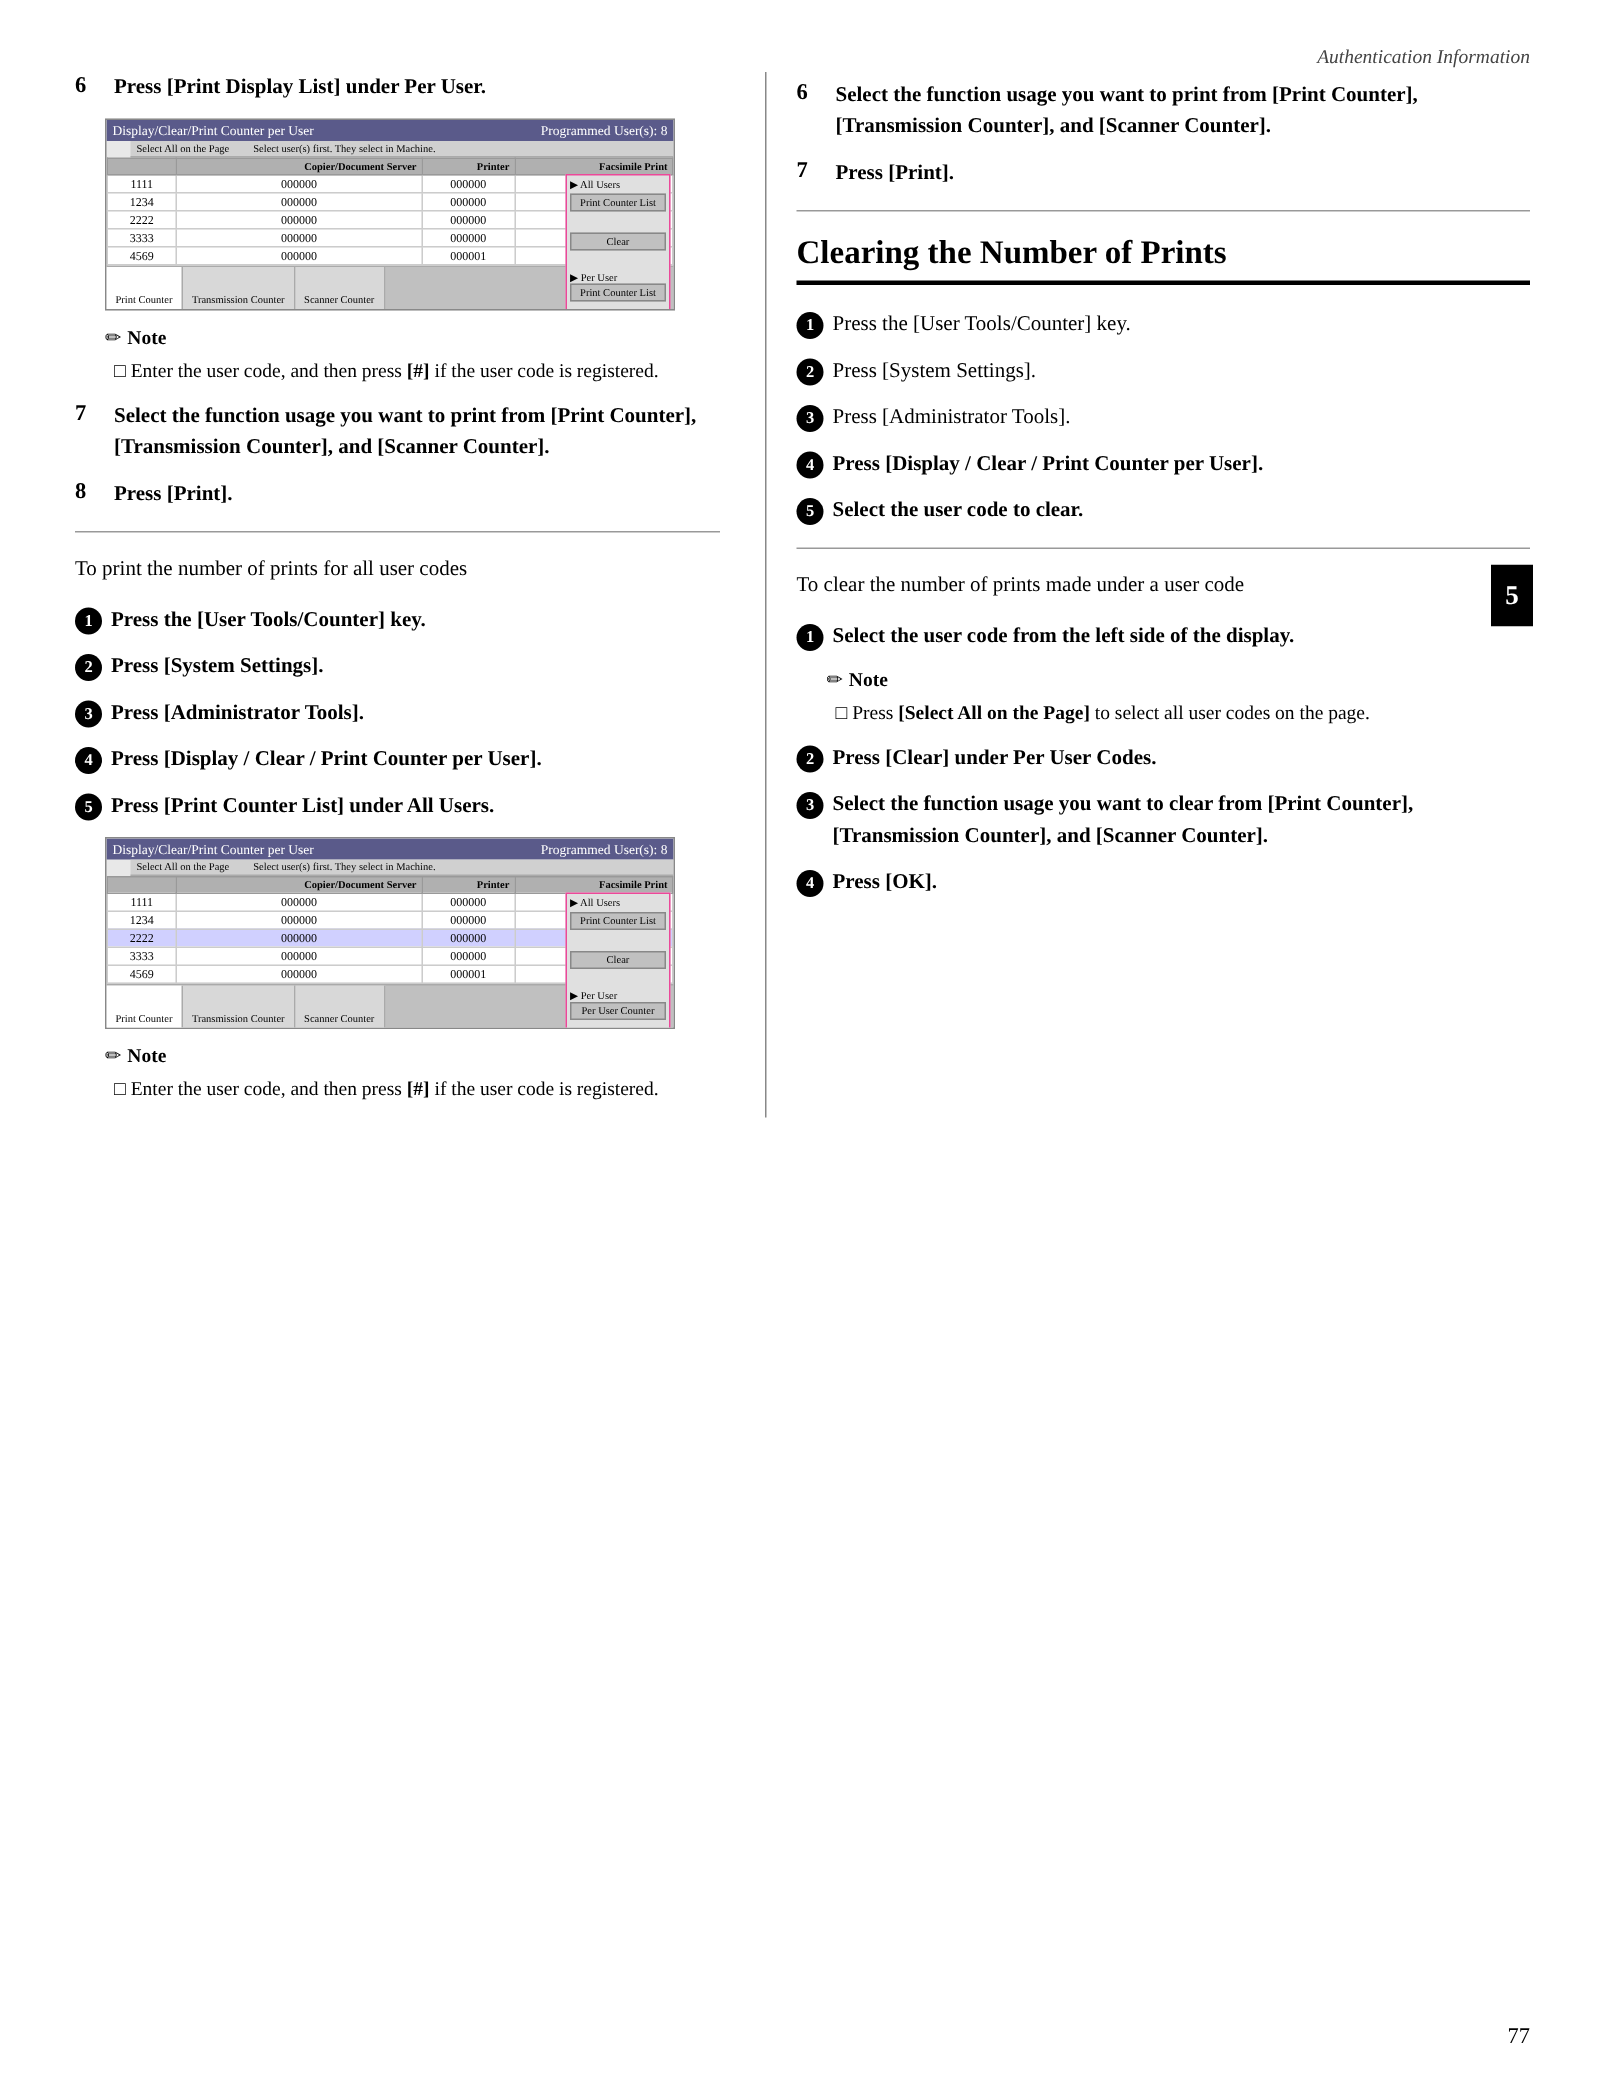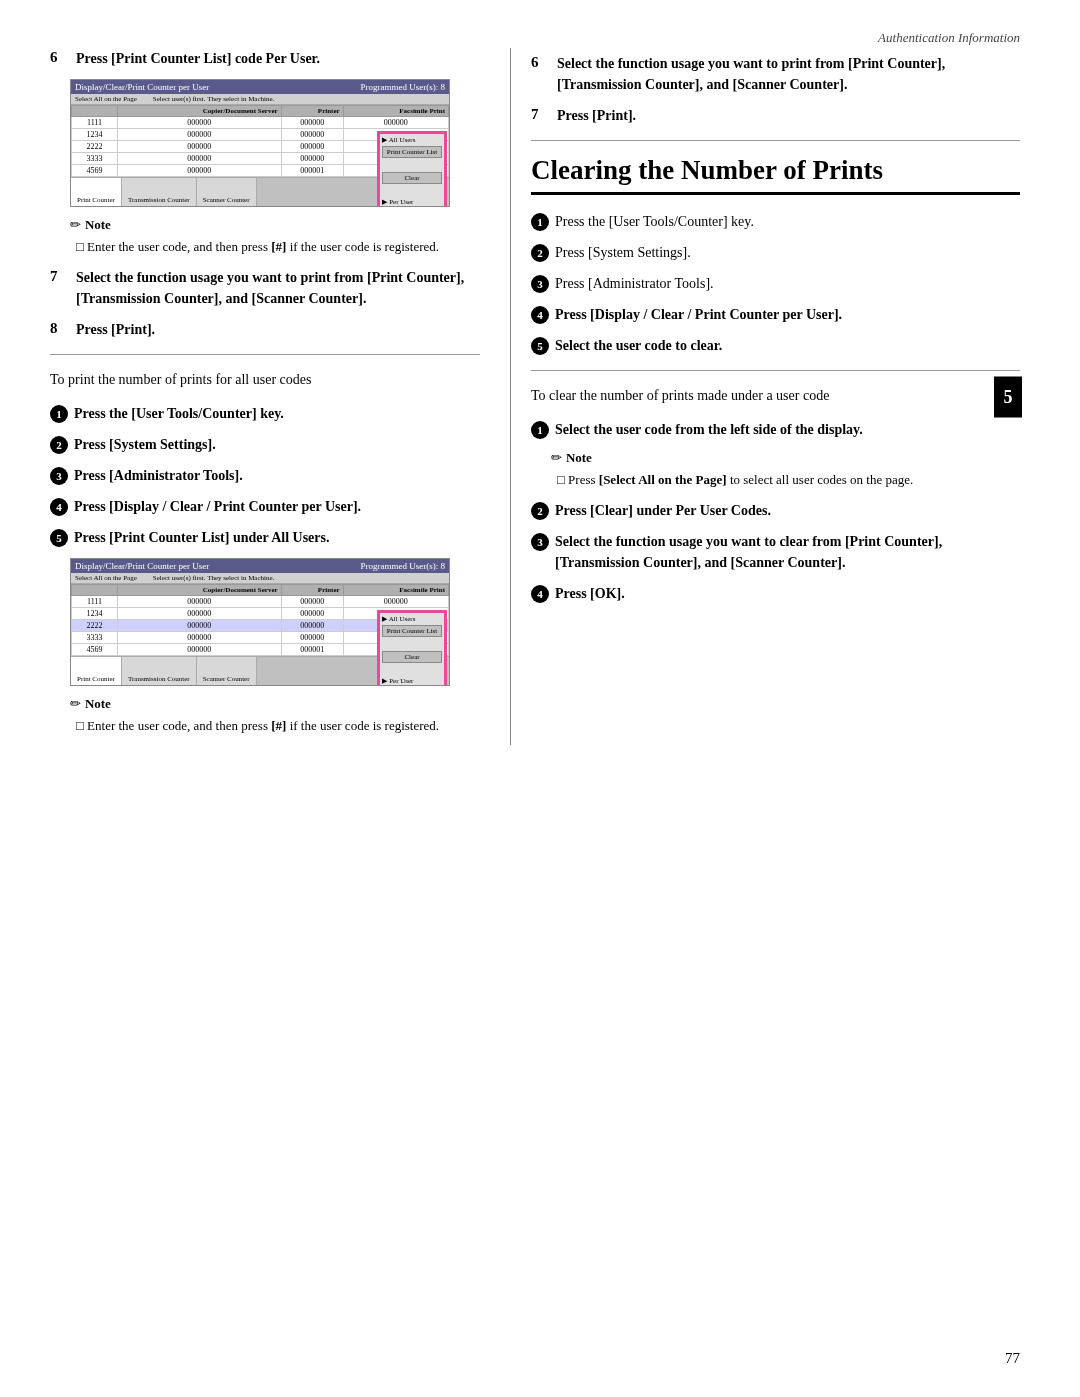--- a/index.html
+++ b/index.html
@@ -44,21 +44,21 @@
     }
 
     .right-col {
       width: 510px;
       padding-left: 20px;
       border-left: 1px solid #888;
     }
 
     
     .section-heading {
-      font-size: 27px;
+      font-size: 22px;
       font-weight: bold;
       border-bottom: 3px solid #000;
       padding-bottom: 6px;
       margin-bottom: 16px;
       margin-top: 4px;
     }
 
     
     .step-item {
       display: flex;
@@ -133,20 +133,21 @@
     }
 
     .ui-toolbar {
       background: #d0d0d0;
       display: flex;
       align-items: flex-start;
       padding: 1px 4px;
       gap: 6px;
       font-size: 8px;
       border-bottom: 1px solid #aaa;
+      margin-left: 16px;
     }
 
     .ui-table {
       width: 100%;
       border-collapse: collapse;
       font-size: 8px;
     }
 
     .ui-table th {
       background: #b0b0b0;
@@ -165,24 +166,24 @@
       font-size: 8px;
     }
 
     .ui-table tr.selected td {
       background: #d0d0ff;
     }
 
     .ui-sidebar {
       position: absolute;
       right: 2px;
-      top: 37px;
+      top: 22px;
       width: 70px;
       background: #e0e0e0;
-      border: 3px solid #ec4899;
+      border: 1px solid #ec4899;
       font-size: 7px;
       padding: 2px;
     }
 
     .ui-sidebar-btn {
       background: #c0c0c0;
       border: 1px solid #888;
       padding: 1px 2px;
       margin-bottom: 14px;
       font-size: 7px;
@@ -298,21 +299,21 @@
   </div>
 
   <div class="main-content">
 
     <div class="left-col">
 
       <div class="step-block">
         <div class="step-item">
           <span class="step-number bold-step">6</span>
           <span class="step-text">
-            <b>Press [Print Counter List] code Per User.</b>
+            <b>Press [Print Display List] under Per User.</b>
           </span>
         </div>
 
         <div class="ui-screenshot">
           <div class="ui-screenshot-inner">
             <div class="ui-title-bar">
               <span>Display/Clear/Print Counter per User</span>
               <span>Programmed User(s): 8</span>
             </div>
             <div style="display:flex; flex:1; position:relative;">

